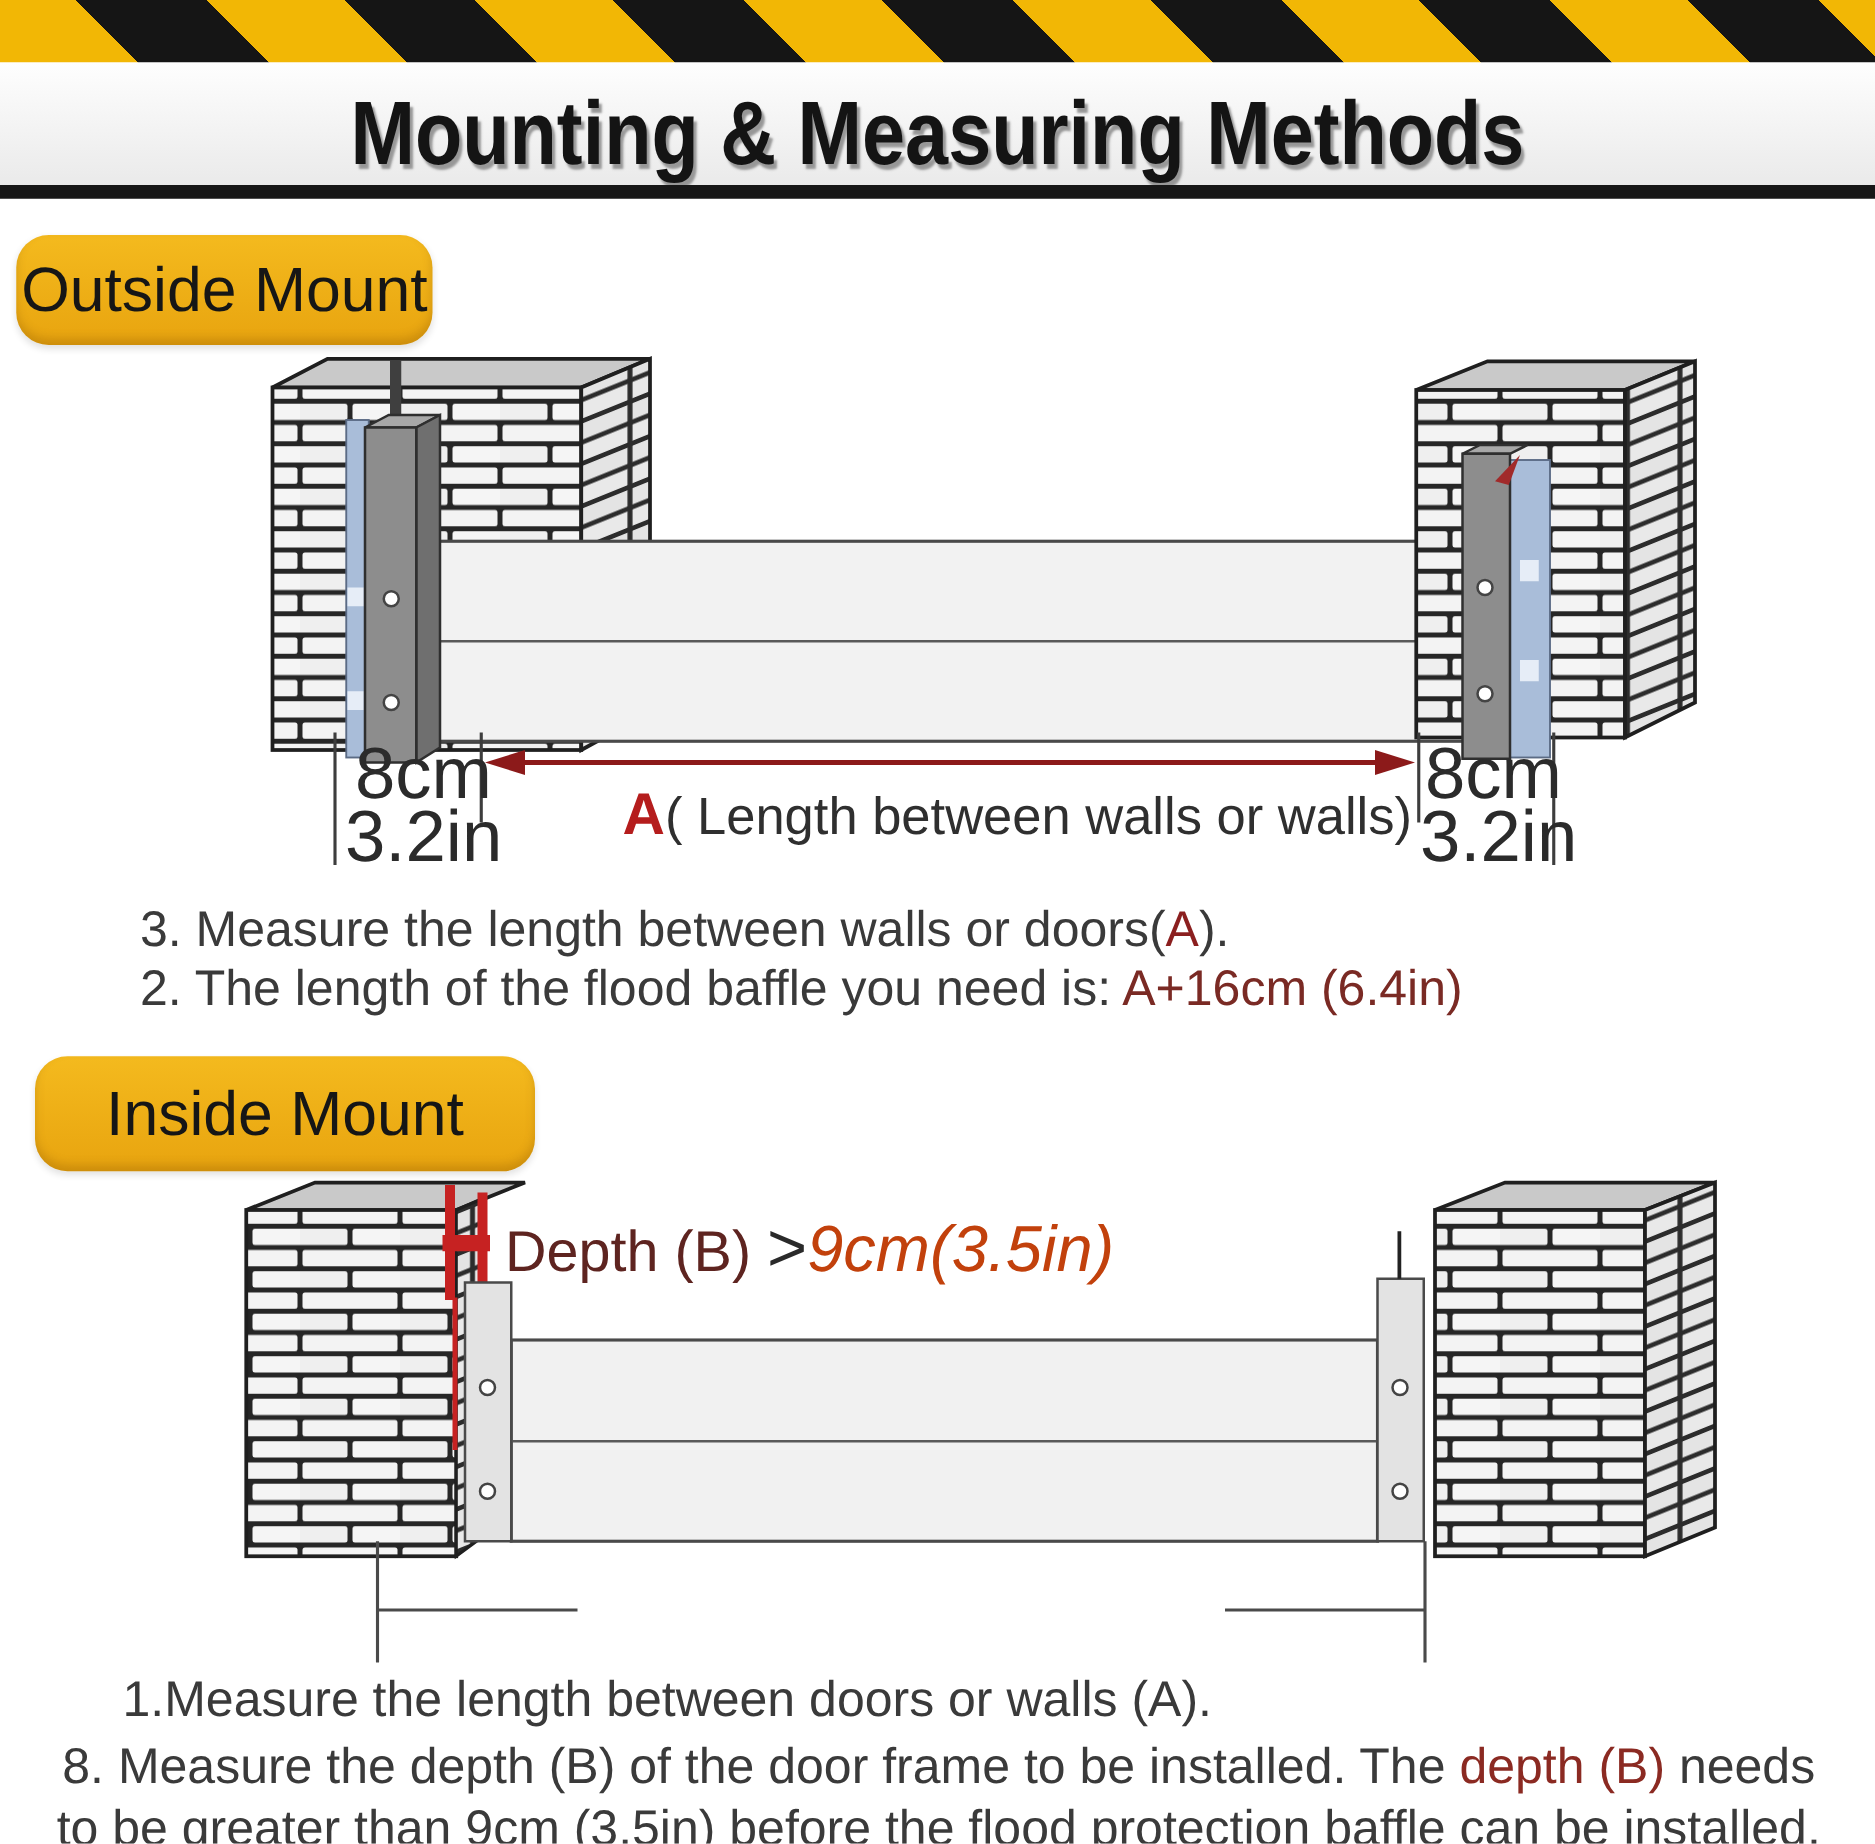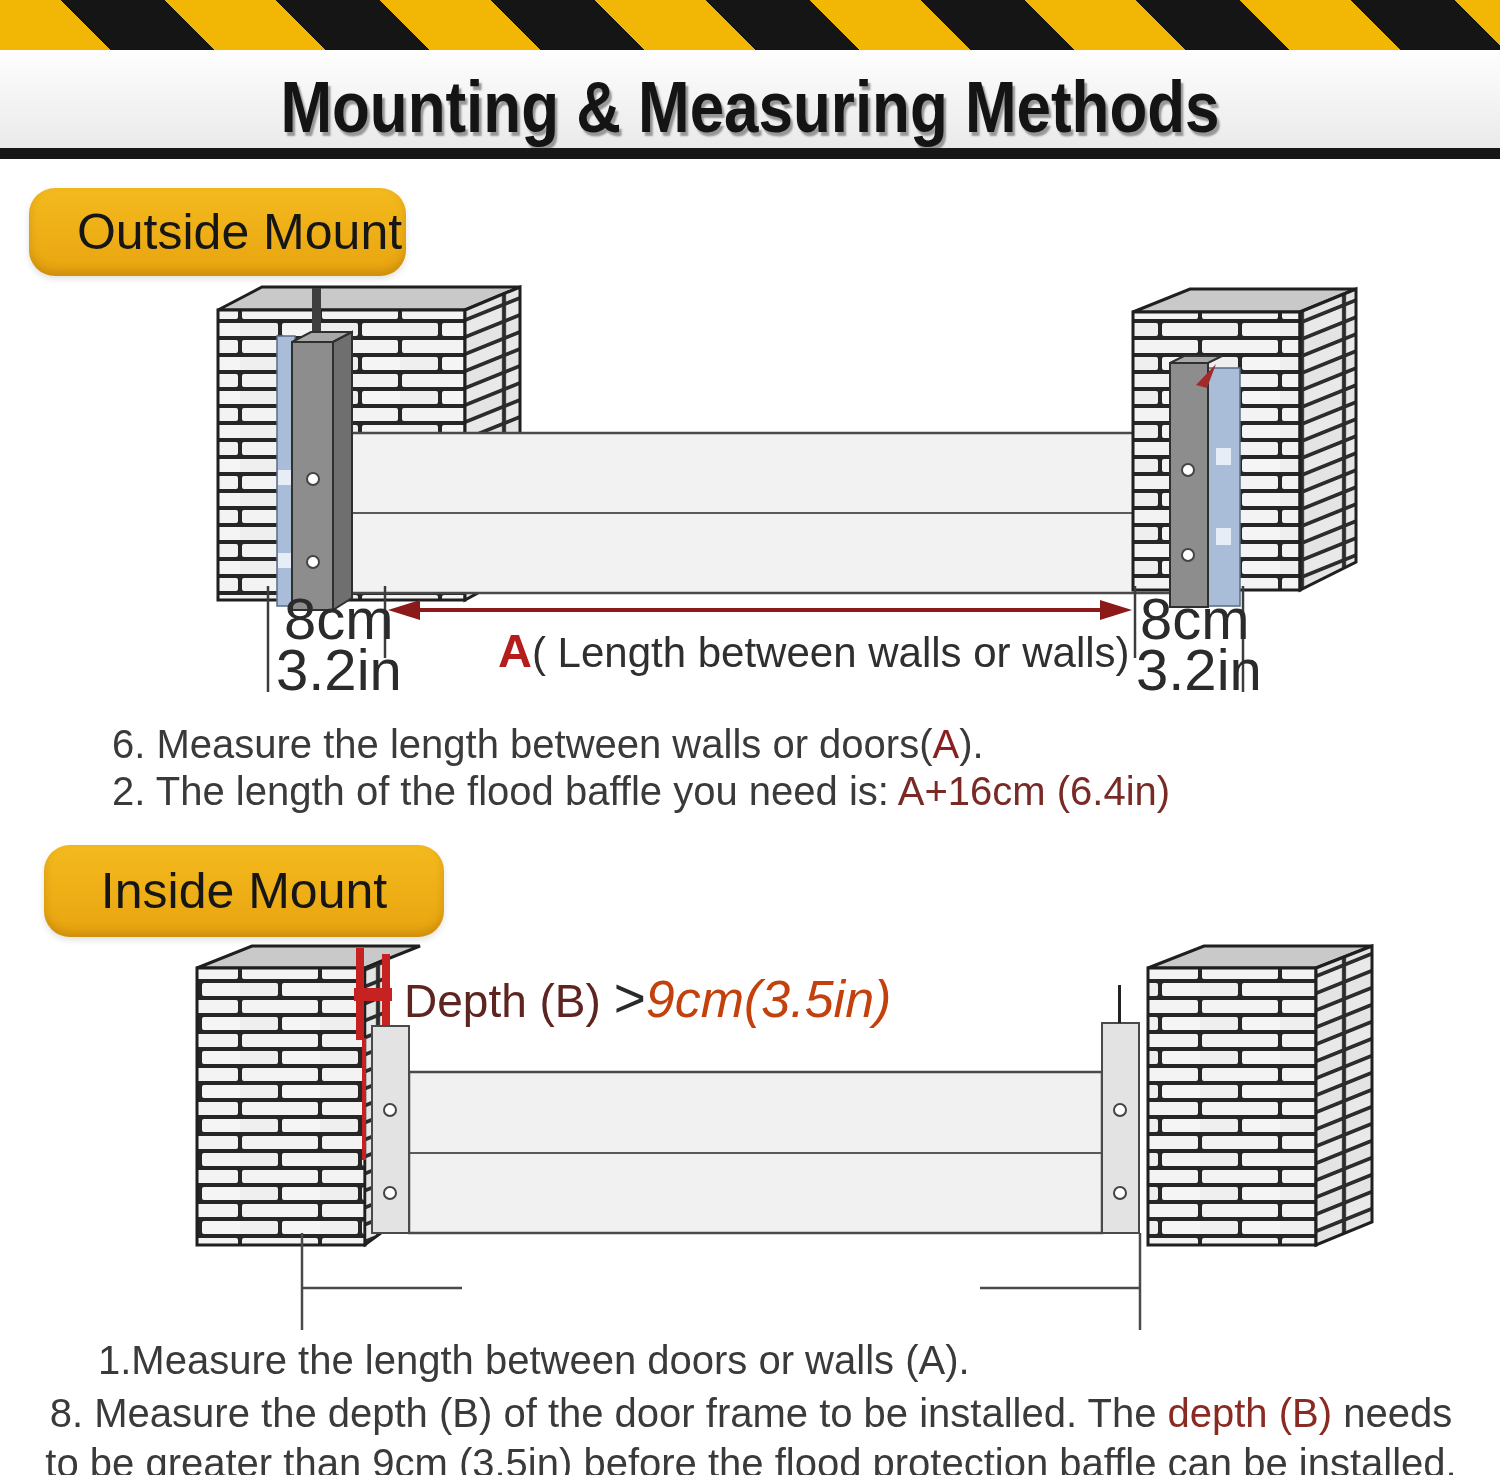--- a/index.html
+++ b/index.html
@@ -11,22 +11,22 @@
   .titleband{position:absolute;left:0;top:50px;width:100%;height:98px;
              background:linear-gradient(#fefefe,#eaeaea);
              display:flex;align-items:flex-end;justify-content:center;}
   .title{font-size:72px;font-weight:700;color:#141414;display:inline-block;
          transform:scaleX(.86);letter-spacing:0;text-shadow:3px 4px 2px #979797;}
   .blackbar{position:absolute;left:0;top:148px;width:100%;height:11px;background:#171717;}
   
   .badge{position:absolute;background:linear-gradient(#f4ba1e,#e8a40f);border-radius:26px;
          display:flex;align-items:center;justify-content:center;font-size:50px;color:#161616;
          box-shadow:inset 0 -5px 8px rgba(120,70,0,.25), 0 3px 6px rgba(0,0,0,.12);}
-  .badge-outside{left:29px;top:188px;width:333px;height:88px;padding-left:44px;}
-  .badge-inside{left:44px;top:845px;width:400px;height:92px;}
+  .badge-outside{left:13px;top:188px;width:333px;height:88px;}
+  .badge-inside{left:28px;top:845px;width:400px;height:92px;}
   
   .diagram{position:absolute;left:0;}
   
   .dim{position:absolute;font-size:58px;line-height:1;color:#2b2b2b;white-space:nowrap;}
   .spanlabel{position:absolute;left:498px;top:623px;font-size:42px;color:#2f2f2f;white-space:nowrap;}
   .red-a{color:#b51d1d;font-weight:700;font-size:47px;}
   .step{position:absolute;font-size:40px;color:#3a3a3a;white-space:nowrap;}
   .maroon{color:#7a2a24;}
   .depthlabel{position:absolute;left:404px;top:966px;white-space:nowrap;}
   .depthlabel .d1{font-size:46px;color:#5e2420;}
@@ -130,21 +130,21 @@
 
   <div class="dim" style="left:284px;top:590px">8cm</div>
   <div class="dim" style="left:276px;top:641px">3.2in</div>
   <div class="dim" style="left:1140px;top:590px">8cm</div>
   <div class="dim" style="left:1136px;top:641px">3.2in</div>
   <div class="spanlabel">
     <span class="red-a">A</span><span>( Length between walls or walls)</span>
   </div>
 
   <div class="step" style="left:112px;top:722px">
-    <span>6. Measure the length between walls or doors(</span><span style="color:#8b1f1f">A</span><span>).</span>
+    <span>3. Measure the length between walls or doors(</span><span style="color:#8b1f1f">A</span><span>).</span>
   </div>
   <div class="step" style="left:112px;top:769px">
     <span>2. The length of the flood baffle you need is: </span><span class="maroon">A+16cm (6.4in)</span>
   </div>
 
   <svg class="diagram" style="top:930px" width="1500" height="470" viewBox="0 0 1500 470">
 
     <g>
       <polygon points="197,38 365,38 420,16 252,16" fill="#c9c9c9" stroke="#1f1f1f" stroke-width="3"></polygon>
       <rect x="197" y="38" width="168" height="277" fill="url(#bk)" stroke="#1f1f1f" stroke-width="3"></rect>

